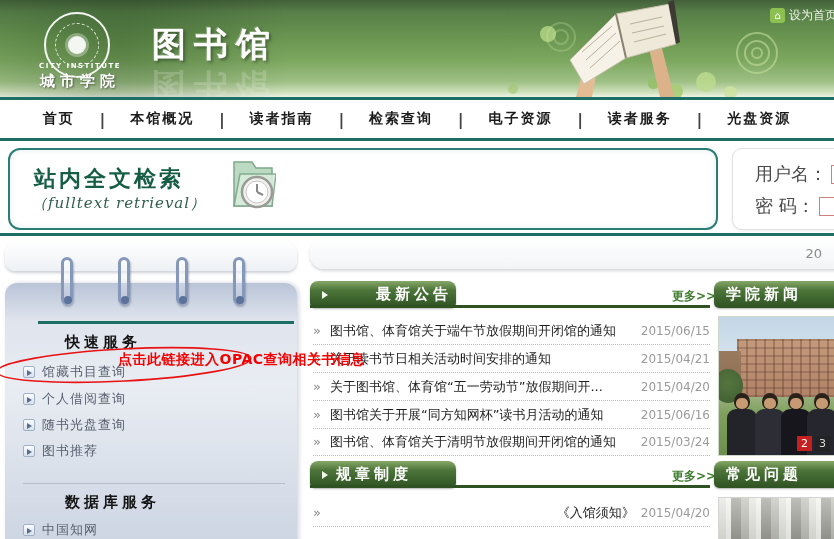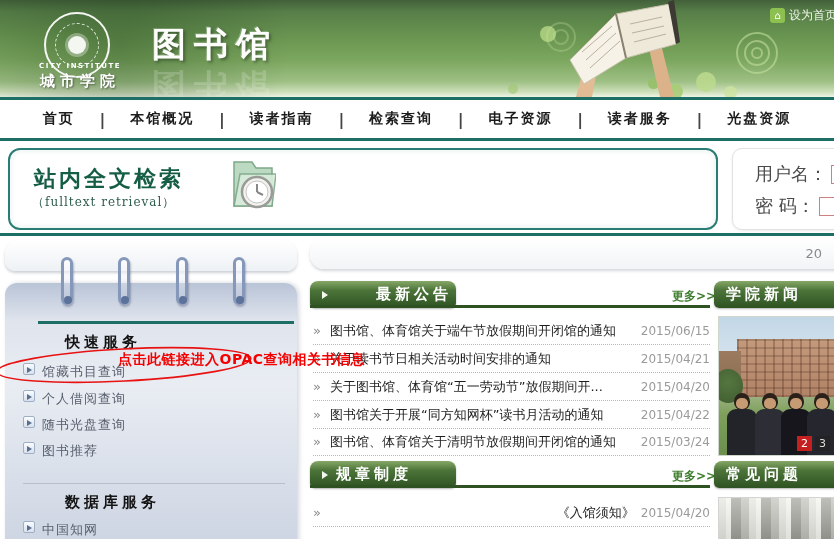--- a/index.html
+++ b/index.html
@@ -35,21 +35,21 @@
   
   .nav { position:absolute; left:0; top:100px; width:834px; height:38px; background:#fff;
     display:flex; align-items:center; justify-content:space-evenly; padding:0 18px; }
   .nav .item { font-size:14px; font-weight:bold; color:#1c1c1c; letter-spacing:2px; cursor:pointer; }
   .nav .sep { color:#444; font-weight:bold; }
 
   
   .search-box { position:absolute; left:8px; top:148px; width:710px; height:82px; background:#fff;
     border:2px solid #2a7d74; border-radius:12px; box-shadow:inset 0 0 6px rgba(42,125,116,.12); }
   .search-title { position:absolute; left:32px; top:162px; font-size:22px; font-weight:bold; color:#155d45; letter-spacing:3px; }
-  .search-sub { position:absolute; left:30px; top:192px; font-family:"DejaVu Serif","Liberation Serif",serif; font-size:12px; color:#2f5e4e; letter-spacing:1px; }
+  .search-sub { position:absolute; left:30px; top:192px; font-family:"DejaVu Serif","Liberation Serif",serif; font-size:15px; color:#2f5e4e; letter-spacing:1px;font-style:italic; }
   .folder-ic { position:absolute; left:228px; top:156px; width:46px; height:54px; }
   .searchbar { position:absolute; left:335px; top:165px; width:372px; height:42px; background:#f1f1ee; border:1px solid #d8d8d2; border-radius:6px;
     display:flex; align-items:center; padding:0 10px; gap:8px; }
   .searchbar .lbl { font-size:14px; color:#3a3a3a; white-space:nowrap; }
   .search-input { width:226px; height:25px; border:1px solid #8f8f8a; background:#fff; border-radius:2px; padding:0 4px 0 22px; font-size:13px; }
   .mag-wrap { position:relative; width:0; height:0; }
   .mag { position:absolute; left:6px; top:-8px; width:10px; height:10px; border:2px solid #7ea06b; border-radius:50%; }
   .mag::after { content:""; position:absolute; left:8px; top:9px; width:6px; height:2px; background:#7ea06b; transform:rotate(45deg); }
   .search-btn { width:58px; height:27px; background:linear-gradient(180deg,#fefefe,#e6e6e2); border:1px solid #8d8d88; border-radius:3px;
     font-size:13px; color:#2a2a2a; letter-spacing:3px; cursor:pointer; font-family:inherit; }
@@ -69,21 +69,21 @@
 
   
   .sidebar { position:absolute; left:5px; top:283px; width:292px; height:267px;
     background:linear-gradient(180deg,#b9c4d7 0%,#dfe4ed 14%,#e9edf3 38%,#ccd4e2 100%);
     border-radius:12px 12px 0 0; box-shadow:2px 0 4px rgba(80,90,110,.25); }
   .ring { position:absolute; top:-26px; width:12px; height:48px; border:3px solid #8698ba; border-radius:8px;
     background:linear-gradient(180deg,rgba(255,255,255,.75),rgba(120,140,185,.15)); box-shadow:1px 2px 2px rgba(60,70,100,.35); }
   .ring::after { content:""; position:absolute; left:0px; bottom:-2px; width:8px; height:8px; background:#5d729b; border-radius:50%; }
   .side-rule { position:absolute; left:33px; top:38px; width:256px; height:3px; background:#1d6f66; }
   .side-h { position:absolute; left:60px; font-size:15px; font-weight:bold; color:#141414; letter-spacing:4px; }
-  .side-item { position:absolute; left:18px; display:flex; gap:7px; cursor:pointer; }
+  .side-item { position:absolute; left:18px; display:flex; align-items:center; gap:7px; cursor:pointer; }
   .side-item .bullet { width:12px; height:12px; background:linear-gradient(180deg,#fbfdff,#d7e0ec); border:1px solid #9fb0c6; border-radius:2px;
     position:relative; }
   .side-item .bullet::after { content:""; position:absolute; left:3px; top:3px; border-left:5px solid #5a6d8c; border-top:3px solid transparent; border-bottom:3px solid transparent; }
   .side-item .txt { font-size:13px; color:#585f6d; letter-spacing:1px; }
   .side-div { position:absolute; left:18px; top:200px; width:262px; height:1px; background:#a8b2c2; opacity:.7; }
 
   
   .anno-ellipse { position:absolute; left:-6px; top:342px; z-index:60; pointer-events:none; }
   .anno-text { position:absolute; left:118px; top:351px; z-index:61; color:#f40000; font-weight:bold; font-size:14px; white-space:nowrap; letter-spacing:.5px; }
 
@@ -294,21 +294,21 @@
     <span class="dt">2015/04/21</span>
   </div>
   <div class="news-row" style="top:373px;">
     <span class="bl">»</span>
     <span class="lk">关于图书馆、体育馆“五一劳动节”放假期间开...</span>
     <span class="dt">2015/04/20</span>
   </div>
   <div class="news-row" style="top:401px;">
     <span class="bl">»</span>
     <span class="lk">图书馆关于开展“同方知网杯”读书月活动的通知</span>
-    <span class="dt">2015/04/22</span>
+    <span class="dt">2015/06/16</span>
   </div>
   <div class="news-row" style="top:428px;">
     <span class="bl">»</span>
     <span class="lk">图书馆、体育馆关于清明节放假期间开闭馆的通知</span>
     <span class="dt">2015/03/24</span>
   </div>
 
   <div class="tab-hdr" style="left:310px;top:461px;width:146px;">
     <span class="arrow"></span>
     <span class="t">规章制度</span>

